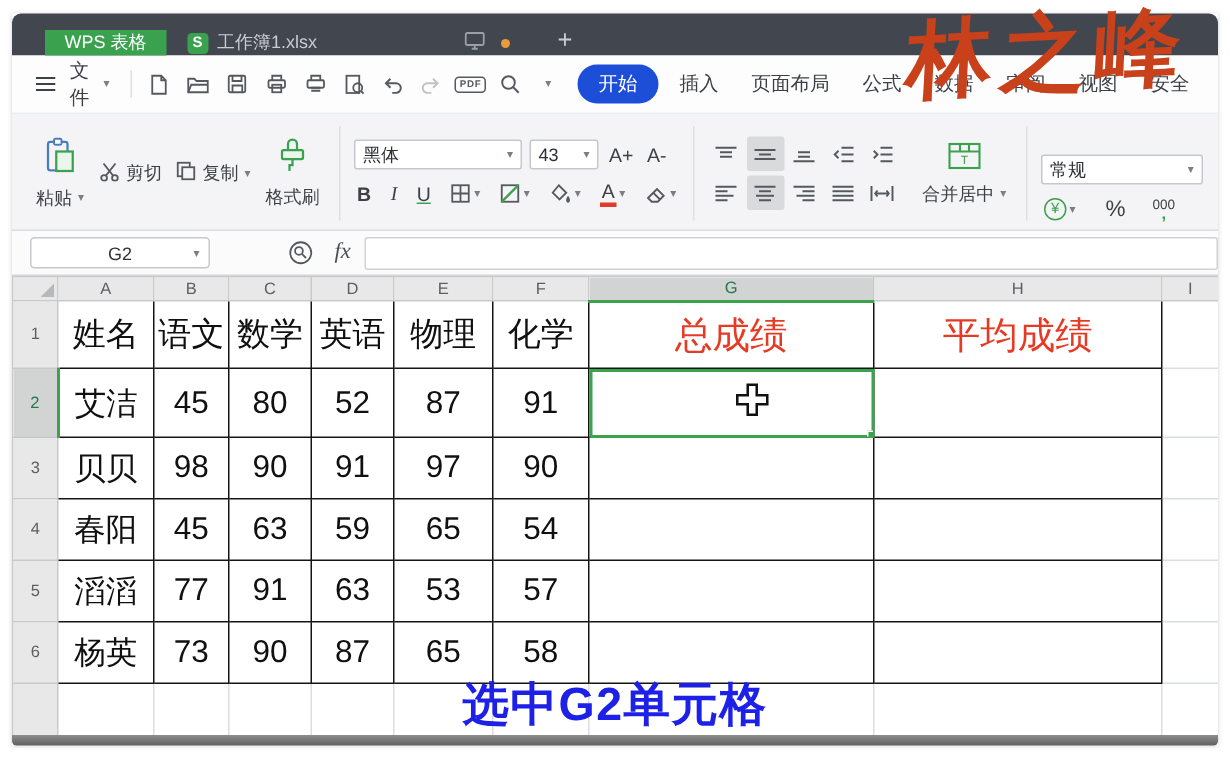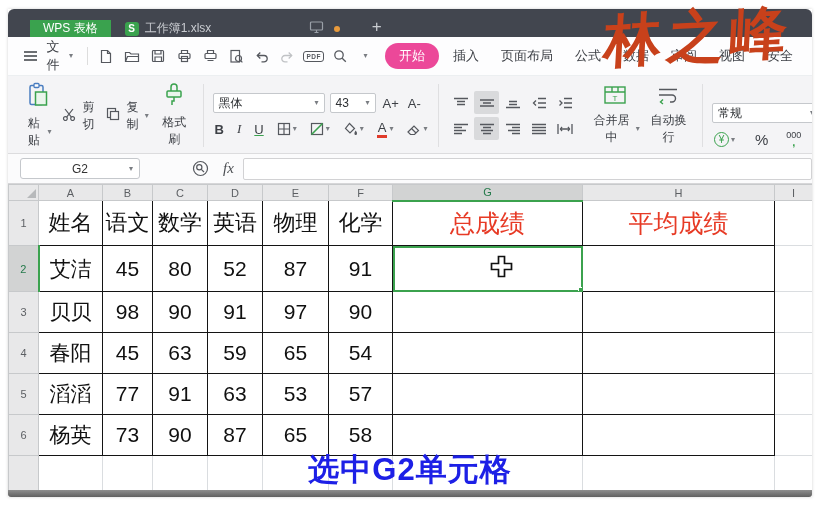--- a/index.html
+++ b/index.html
@@ -15,21 +15,21 @@
   
   .menubar{height:38px;background:#fdfdfe;display:flex;align-items:center;border-bottom:1px solid #eceff1;padding:0 8px;gap:1px}
   .file-btn{display:flex;align-items:center;gap:5px;font-size:13px;color:#3d4046;padding:0 8px;background:none;border:0}
   .vdiv{width:1px;height:18px;background:#ddd;margin:0 5px}
   .qbtn{width:27px;height:26px;display:flex;align-items:center;justify-content:center;background:none;border:0;padding:0;color:#55585e}
   .qbtn.dis{color:#c0c2c5}
   .pdfbox{border:1.2px solid #55585e;border-radius:3px;font-size:6.5px;padding:1px 2px;color:#55585e;font-weight:700;letter-spacing:.5px}
   .chev{font-size:8px;color:#7a7d82;line-height:1}
   .tabs{display:flex;align-items:center;margin-left:6px}
   .rtab{font-size:13px;color:#3d4046;padding:4px 11px;background:none;border:0;white-space:nowrap}
-  .rtab.active{background:#ec4899;color:#fff;border-radius:13px;padding:4px 14px;margin-right:3px}
+  .rtab.active{background:#1d4ed8;color:#fff;border-radius:13px;padding:4px 14px;margin-right:3px}
   
   .ribbon{height:78px;background:#f4f4f6;border-bottom:1px solid #dcdcde;display:flex;align-items:stretch;padding:6px 0 4px 12px;box-sizing:border-box;overflow:hidden}
   .gdiv{width:1px;background:#dfdfe1;margin:2px 9px}
   .grp{display:flex;align-items:center}
   .colbtn{display:flex;flex-direction:column;align-items:center;justify-content:center;gap:4px;background:none;border:0;font-size:12px;color:#3d4046;padding:0 4px}
   .cutcopy{display:flex;flex-direction:row;justify-content:center;gap:9px;margin:0 6px}
   .miniline{display:flex;align-items:center;gap:4px;font-size:12px;color:#3d4046;background:none;border:0;padding:0}
   .fontgrp{display:flex;flex-direction:column;justify-content:center;gap:8px}
   .frow{display:flex;align-items:center;gap:5px}
   .selbox{height:20px;background:#fff;border:1px solid #c5c8cc;border-radius:2px;display:flex;align-items:center;justify-content:space-between;padding:0 5px;font-size:12px;color:#2e3134;box-sizing:border-box}
@@ -339,27 +339,20 @@
         <span><svg width="24" height="20" viewBox="0 0 24 20" fill="none" stroke="#3aa24e" stroke-width="1.4">
               <rect x="2" y="2" width="20" height="16"></rect>
               <path d="M2 7h20M9 2v5M15 2v5"></path>
               <text x="12" y="15.5" font-size="8" fill="#3aa24e" stroke="none" text-anchor="middle">T</text>
             </svg></span>
         <span class="miniline">
             <span>合并居中</span>
             <span class="chev">▾</span>
           </span>
       </button>
-      <button class="colbtn">
-        <span><svg width="24" height="20" viewBox="0 0 24 20" fill="none" stroke="#55585e" stroke-width="1.4">
-              <path d="M3 4.5 h18 M3 10 h13 a3.5 3.5 0 1 1 0 7 h-2"></path>
-              <path d="M7 14.5 4.5 17l2.5 2" stroke="#3aa24e"></path>
-            </svg></span>
-        <span>自动换行</span>
-      </button>
     </div>
     <div class="gdiv"></div>
 
     <div class="numgrp">
       <div class="selbox w108">
           <span>常规</span>
           <span class="chev">▾</span>
         </div>
       <div class="numrow">
         <button class="tbtn">

